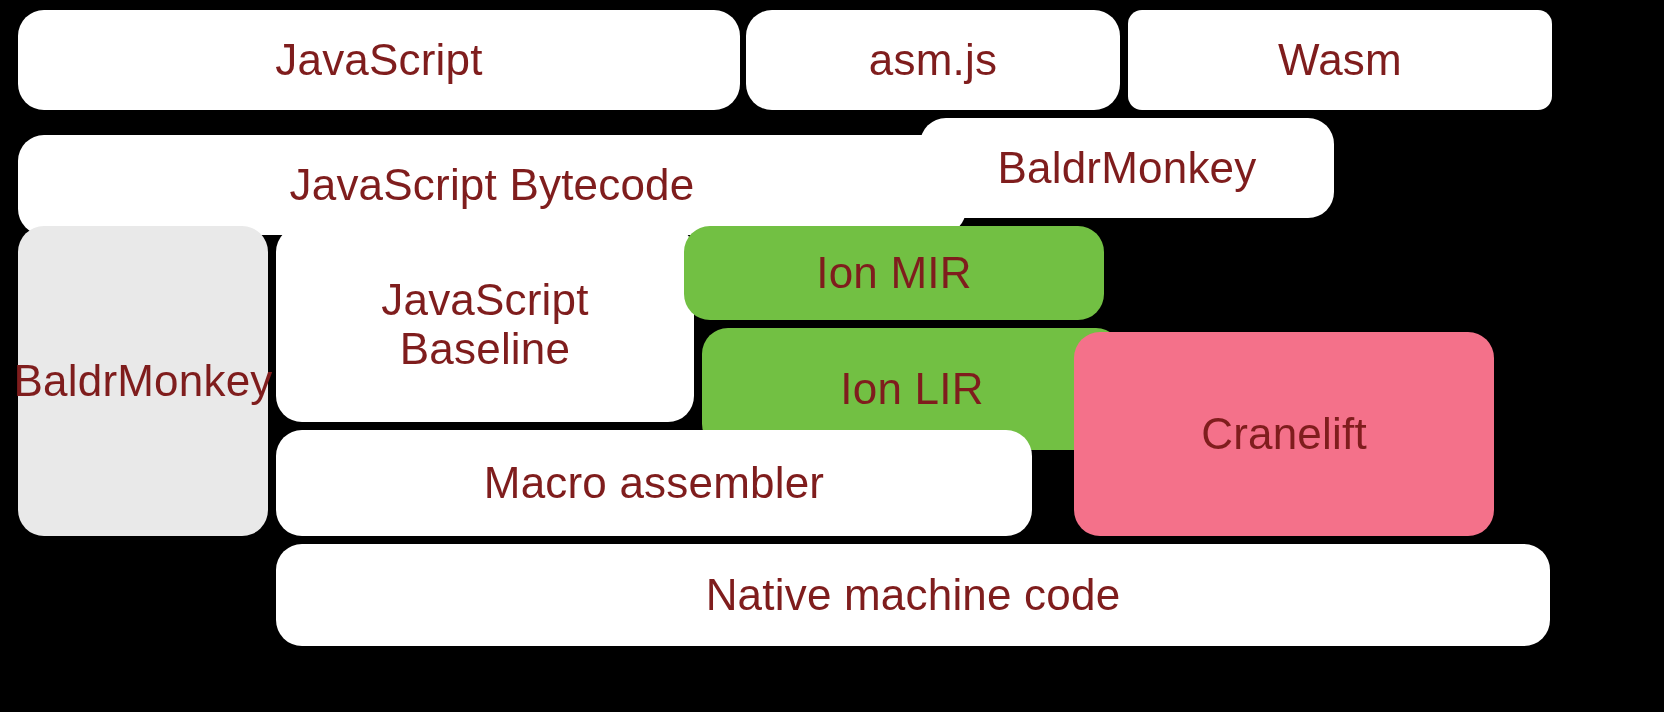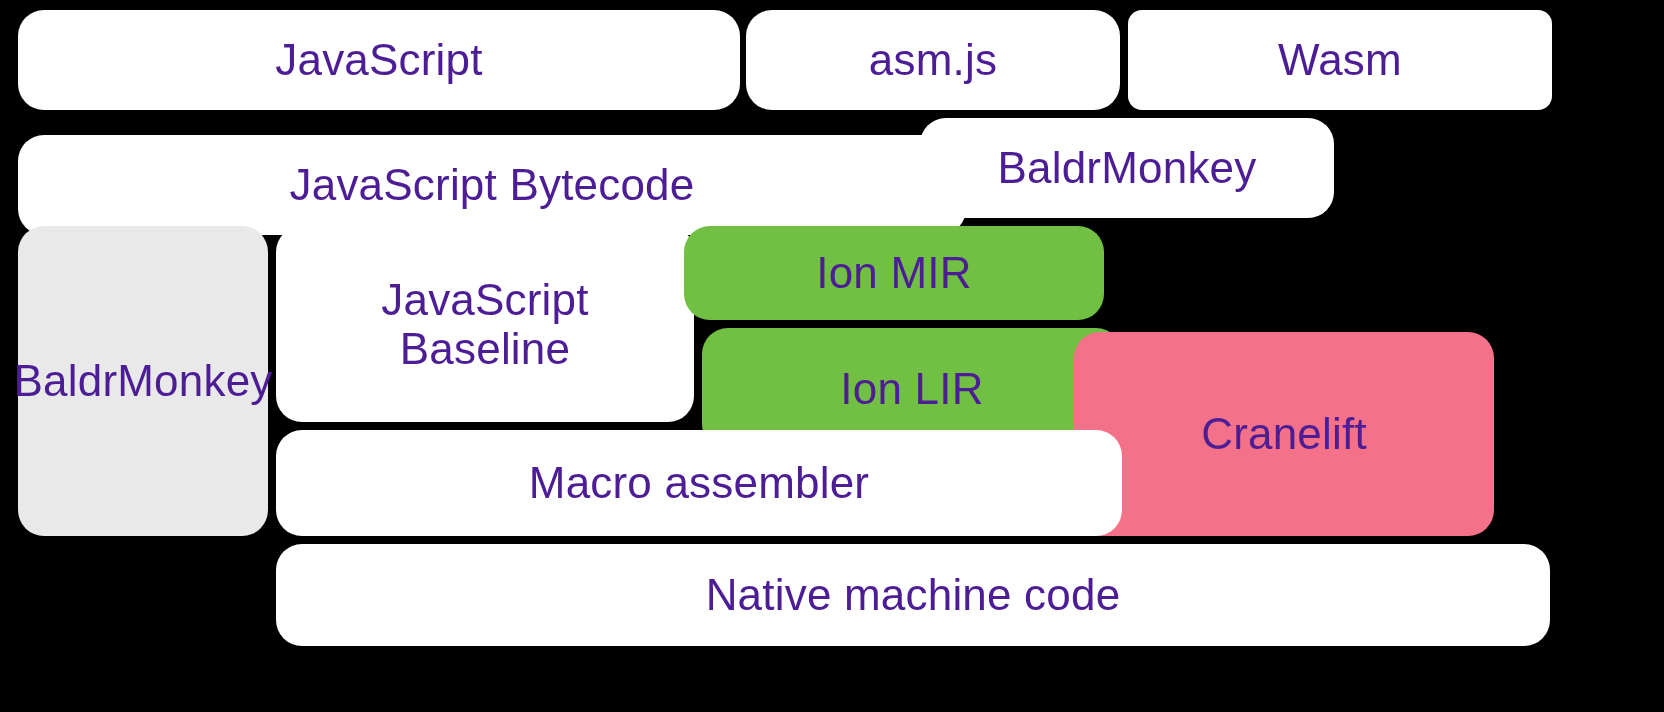--- a/index.html
+++ b/index.html
@@ -19,21 +19,21 @@
     overflow: hidden;
   }
   .node {
     position: absolute;
     box-sizing: border-box;
     border-radius: 26px;
     display: flex;
     align-items: center;
     justify-content: center;
     text-align: center;
-    color: #4c1d95;
+    color: #7f1d1d;
     font-size: 44px;
     font-weight: 400;
     line-height: 1.12;
     letter-spacing: 0.2px;
     white-space: pre-line;
     padding: 0 10px;
     -webkit-font-smoothing: antialiased;
   }
   .fill-white   { background: #ffffff; }
   .fill-grey    { background: #e9e9e9; }
@@ -48,15 +48,15 @@
     <div class="node fill-white" style="left: 746px; top: 10px; width: 374px; height: 100px;">asm.js</div>
     <div class="node fill-white" style="left: 1128px; top: 10px; width: 424px; height: 100px; border-radius: 14px;">Wasm</div>
     <div class="node fill-white" style="left: 18px; top: 135px; width: 948px; height: 100px;">JavaScript Bytecode</div>
     <div class="node fill-white" style="left: 920px; top: 118px; width: 414px; height: 100px;">BaldrMonkey</div>
     <div class="node fill-grey" style="left: 18px; top: 226px; width: 250px; height: 310px;">BaldrMonkey</div>
     <div class="node fill-white" style="left: 276px; top: 226px; width: 418px; height: 196px;">JavaScript
 Baseline</div>
     <div class="node fill-green" style="left: 684px; top: 226px; width: 420px; height: 94px;">Ion MIR</div>
     <div class="node fill-green" style="left: 702px; top: 328px; width: 420px; height: 122px;">Ion LIR</div>
     <div class="node fill-red" style="left: 1074px; top: 332px; width: 420px; height: 204px;">Cranelift</div>
-    <div class="node fill-white" style="left: 276px; top: 430px; width: 846px; height: 106px;">Macro assembler</div>
+    <div class="node fill-white" style="left: 276px; top: 430px; width: 756px; height: 106px;">Macro assembler</div>
     <div class="node fill-white" style="left: 276px; top: 544px; width: 1274px; height: 102px;">Native machine code</div>
   </div>
 
 </body></html>

